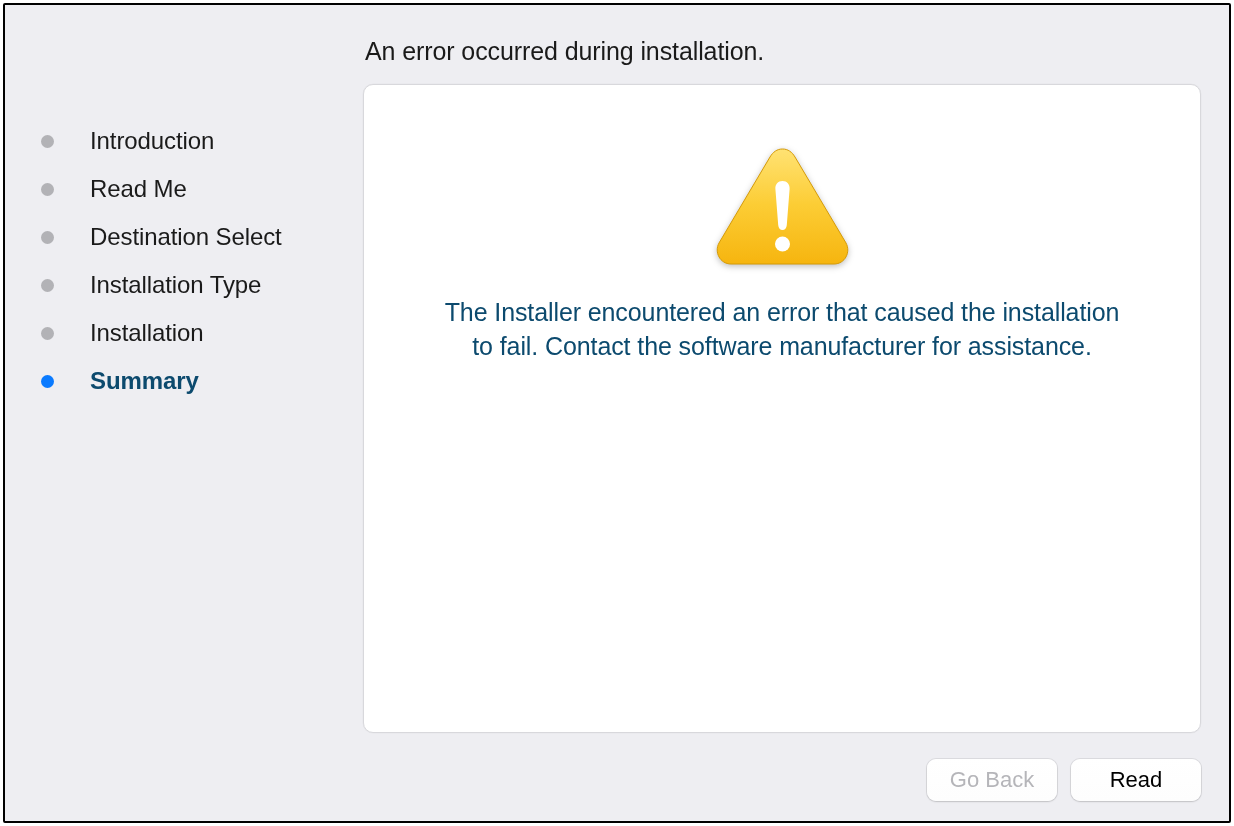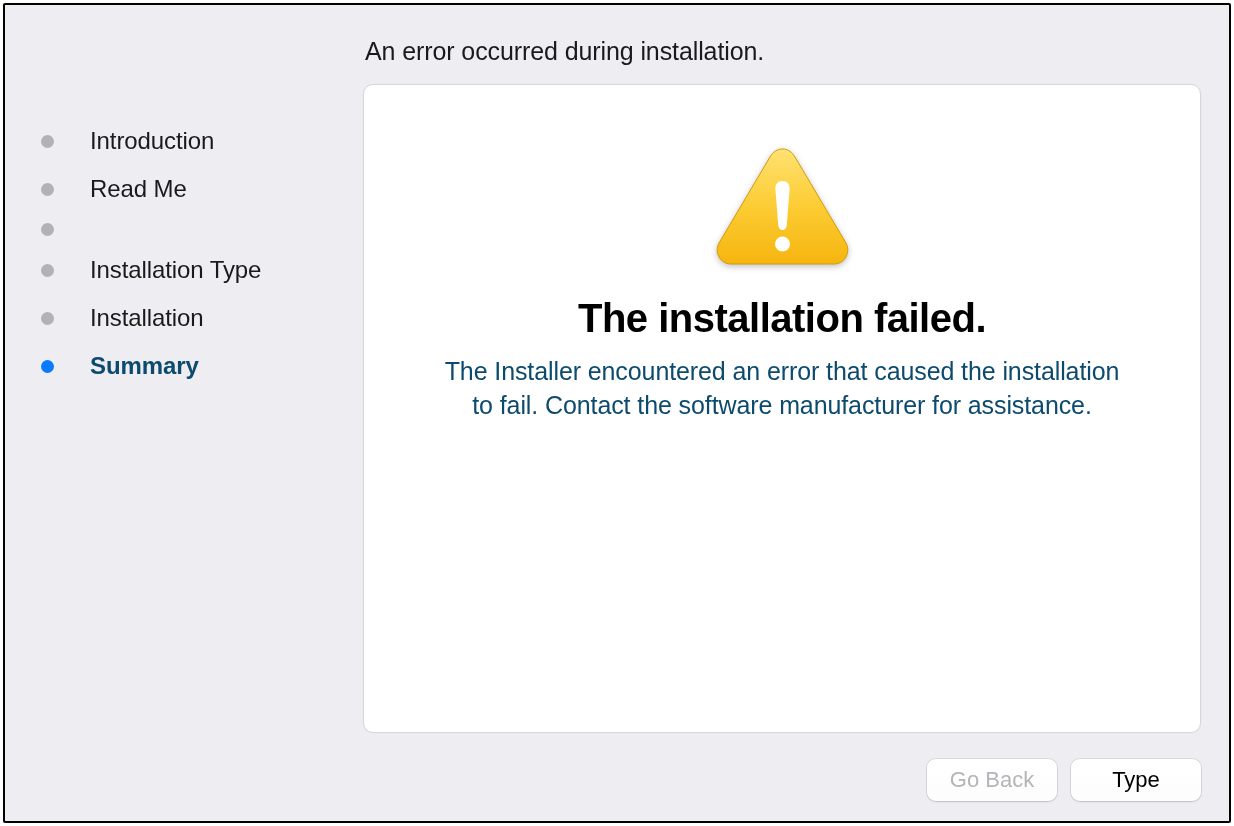--- a/index.html
+++ b/index.html
@@ -143,20 +143,21 @@
       <div class="step">
         <span class="dot"></span>
         <span class="step-label">Introduction</span>
       </div>
       <div class="step">
         <span class="dot"></span>
         <span class="step-label">Read Me</span>
       </div>
       <div class="step">
         <span class="dot"></span>
+        <span class="step-label">Destination Select</span>
       </div>
       <div class="step">
         <span class="dot"></span>
         <span class="step-label">Installation Type</span>
       </div>
       <div class="step">
         <span class="dot"></span>
         <span class="step-label">Installation</span>
       </div>
       <div class="step active">
@@ -188,25 +189,24 @@
           <path d="M72.5 38
                    C77 38 80 41.5 79.6 46
                    L76.8 82
                    C76.6 85 74.8 87 72.5 87
                    C70.2 87 68.4 85 68.2 82
                    L65.4 46
                    C65 41.5 68 38 72.5 38 Z" fill="#ffffff"></path>
           <circle cx="72.5" cy="101" r="7.5" fill="#ffffff"></circle>
         </svg>
 
-        <div class="fail-title">The installation failed.</div>
         <div class="fail-desc">The Installer encountered an error that caused the installation to fail. Contact the software manufacturer for assistance.</div>
       </div>
     </div>
 
   </div>
 
   <div class="footer">
     <button class="btn disabled">Go Back</button>
-    <button class="btn">Type</button>
+    <button class="btn">Read</button>
   </div>
 
 </div>
 
 </body></html>

